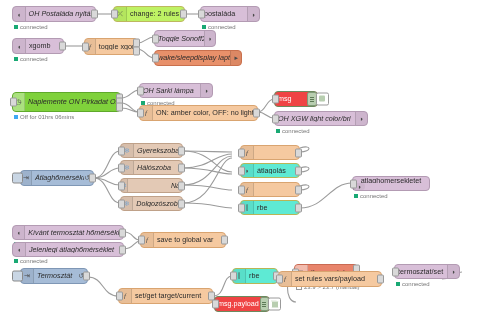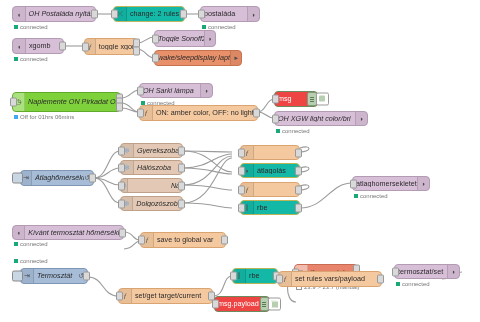--- a/index.html
+++ b/index.html
@@ -50,22 +50,22 @@
     width:11px;align-self:stretch;
     border-left:1px solid rgba(0,0,0,.12);
     background:rgba(0,0,0,.05);
     border-radius:0 3px 3px 0;
     display:flex;align-items:center;justify-content:center;
     font-size:7px;color:#4a4a4a;
   }
 
   
   .c-purple{background:#d8bfd8;border-color:#b39bb3;}
-  .c-yellow{background:#14b8a6;border-color:#bdb75f;}
-  .c-yellow2{background:#14b8a6;border-color:#b9b556;}
+  .c-yellow{background:#bef264;border-color:#bdb75f;}
+  .c-yellow2{background:#5eead4;border-color:#b9b556;}
   .c-orange{background:#f5c9a0;border-color:#d9a470;}
   .c-orange-d{background:#e8906a;border-color:#c9704d;}
   .c-green{background:#7fd13b;border-color:#5fa92b;}
   .c-green-d{background:#ef4444;border-color:#6c8a5e;}
   .c-blue{background:#a6bcd7;border-color:#7f97b5;}
   .c-tan{background:#e3c9b5;border-color:#c0a governing;}
   .c-tan{background:#e3c9b5;border-color:#bfa189;}
   .c-salmon{background:#e8846b;border-color:#c96a53;}
 
   
@@ -352,40 +352,45 @@
     <span class="port in"></span>
     <span class="port out"></span>
   </div>
   <div class="node c-yellow2" style="left:240px;top:200px;width:60px;height:15px;">
     <span class="ic">⫿</span>
     <span class="lbl">rbe</span>
     <span class="port in"></span>
     <span class="port out"></span>
   </div>
 
-  <div class="node c-purple center" style="left:352px;top:176px;width:78px;height:15px;">
+  <div class="node c-purple center" style="left:352px;top:176px;width:78px;height:15px;flex-direction:column;">
     <span class="lbl">atlaghomersekletet</span>
     <span class="ic-r">◗</span>
     <span class="port in"></span>
   </div>
   <div class="status" style="left:354px;top:193px;">
     <span class="dot green"></span>
     <span>connected</span>
   </div>
 
   <div class="node c-purple italic" style="left:12px;top:225px;width:112px;height:15px;">
     <span class="ic">◖</span>
     <span class="lbl">Kívánt termosztát hőmérséklet</span>
     <span class="port out"></span>
   </div>
   <div class="status" style="left:14px;top:241px;">
     <span class="dot green"></span>
     <span>connected</span>
   </div>
 
+  <div class="node c-purple italic" style="left:12px;top:242px;width:112px;height:15px;">
+    <span class="ic">◖</span>
+    <span class="lbl">Jelenlegi átlaghőmérséklet</span>
+    <span class="port out"></span>
+  </div>
   <div class="status" style="left:14px;top:258px;">
     <span class="dot green"></span>
     <span>connected</span>
   </div>
 
   <div class="node c-orange center" style="left:140px;top:232px;width:86px;height:16px;">
     <span class="ic">
         <i style="font-style:italic;font-family:'Liberation Serif',serif;">f</i>
       </span>
     <span class="lbl">save to global var</span>

